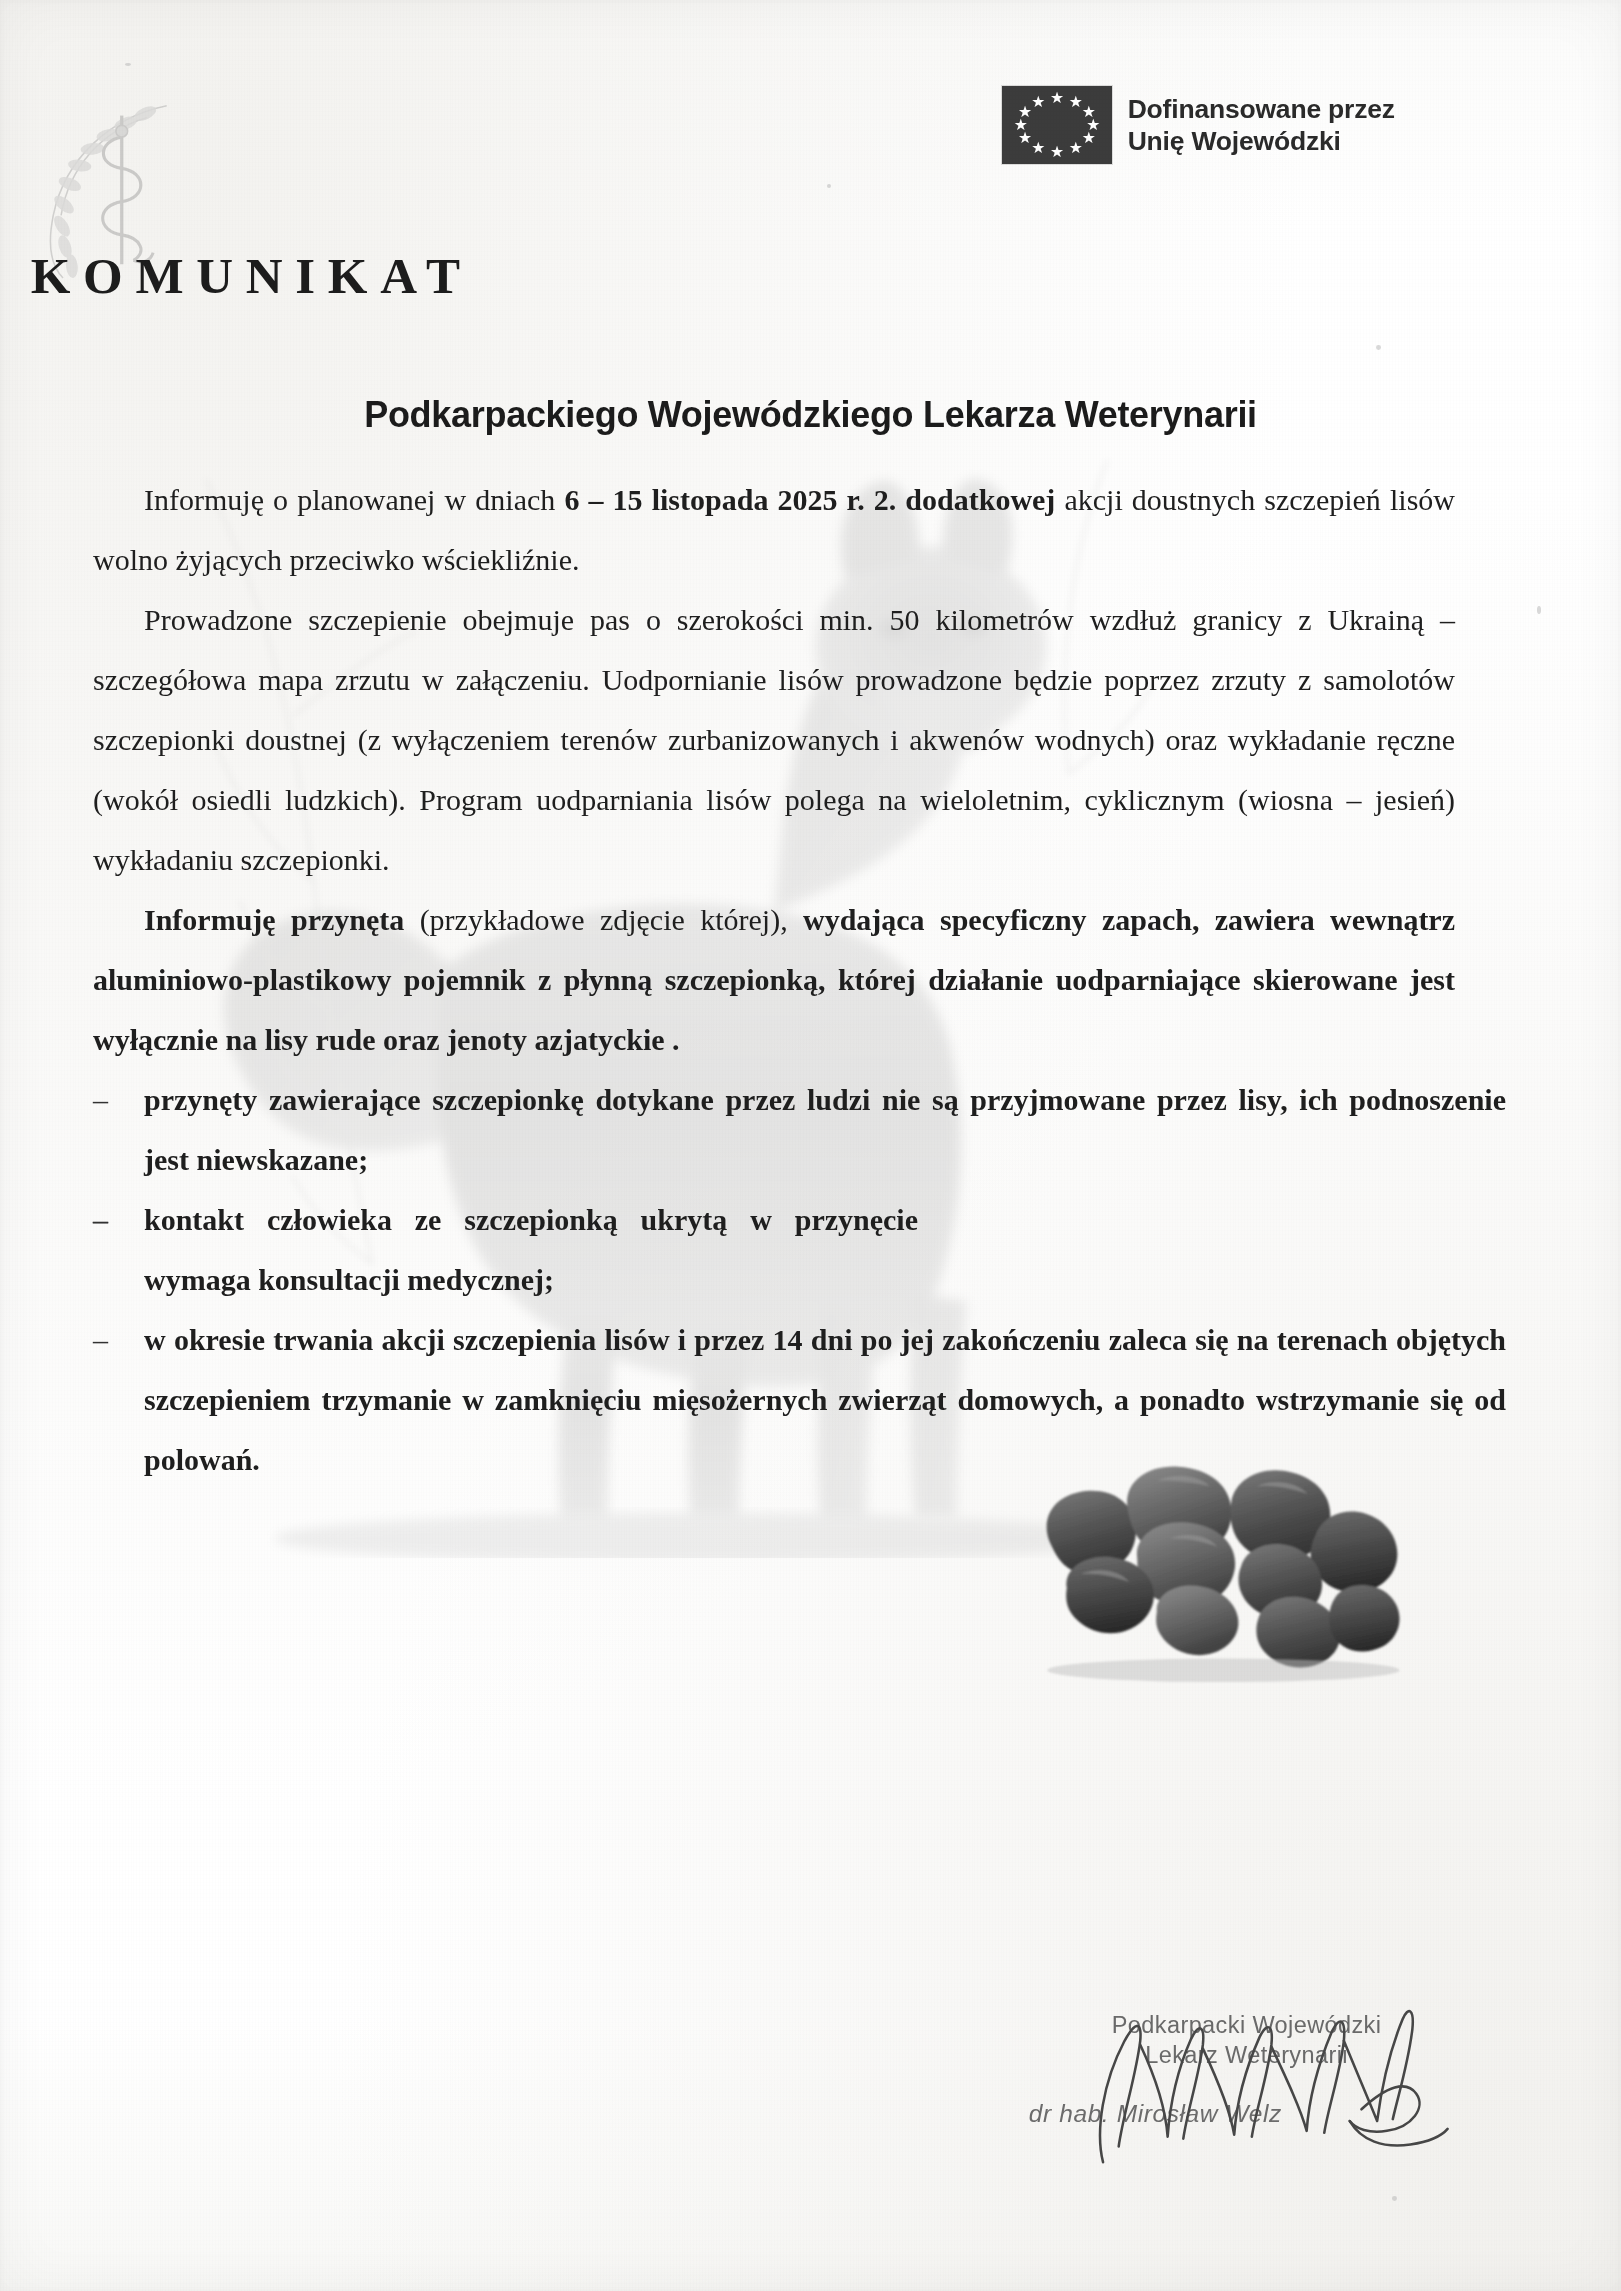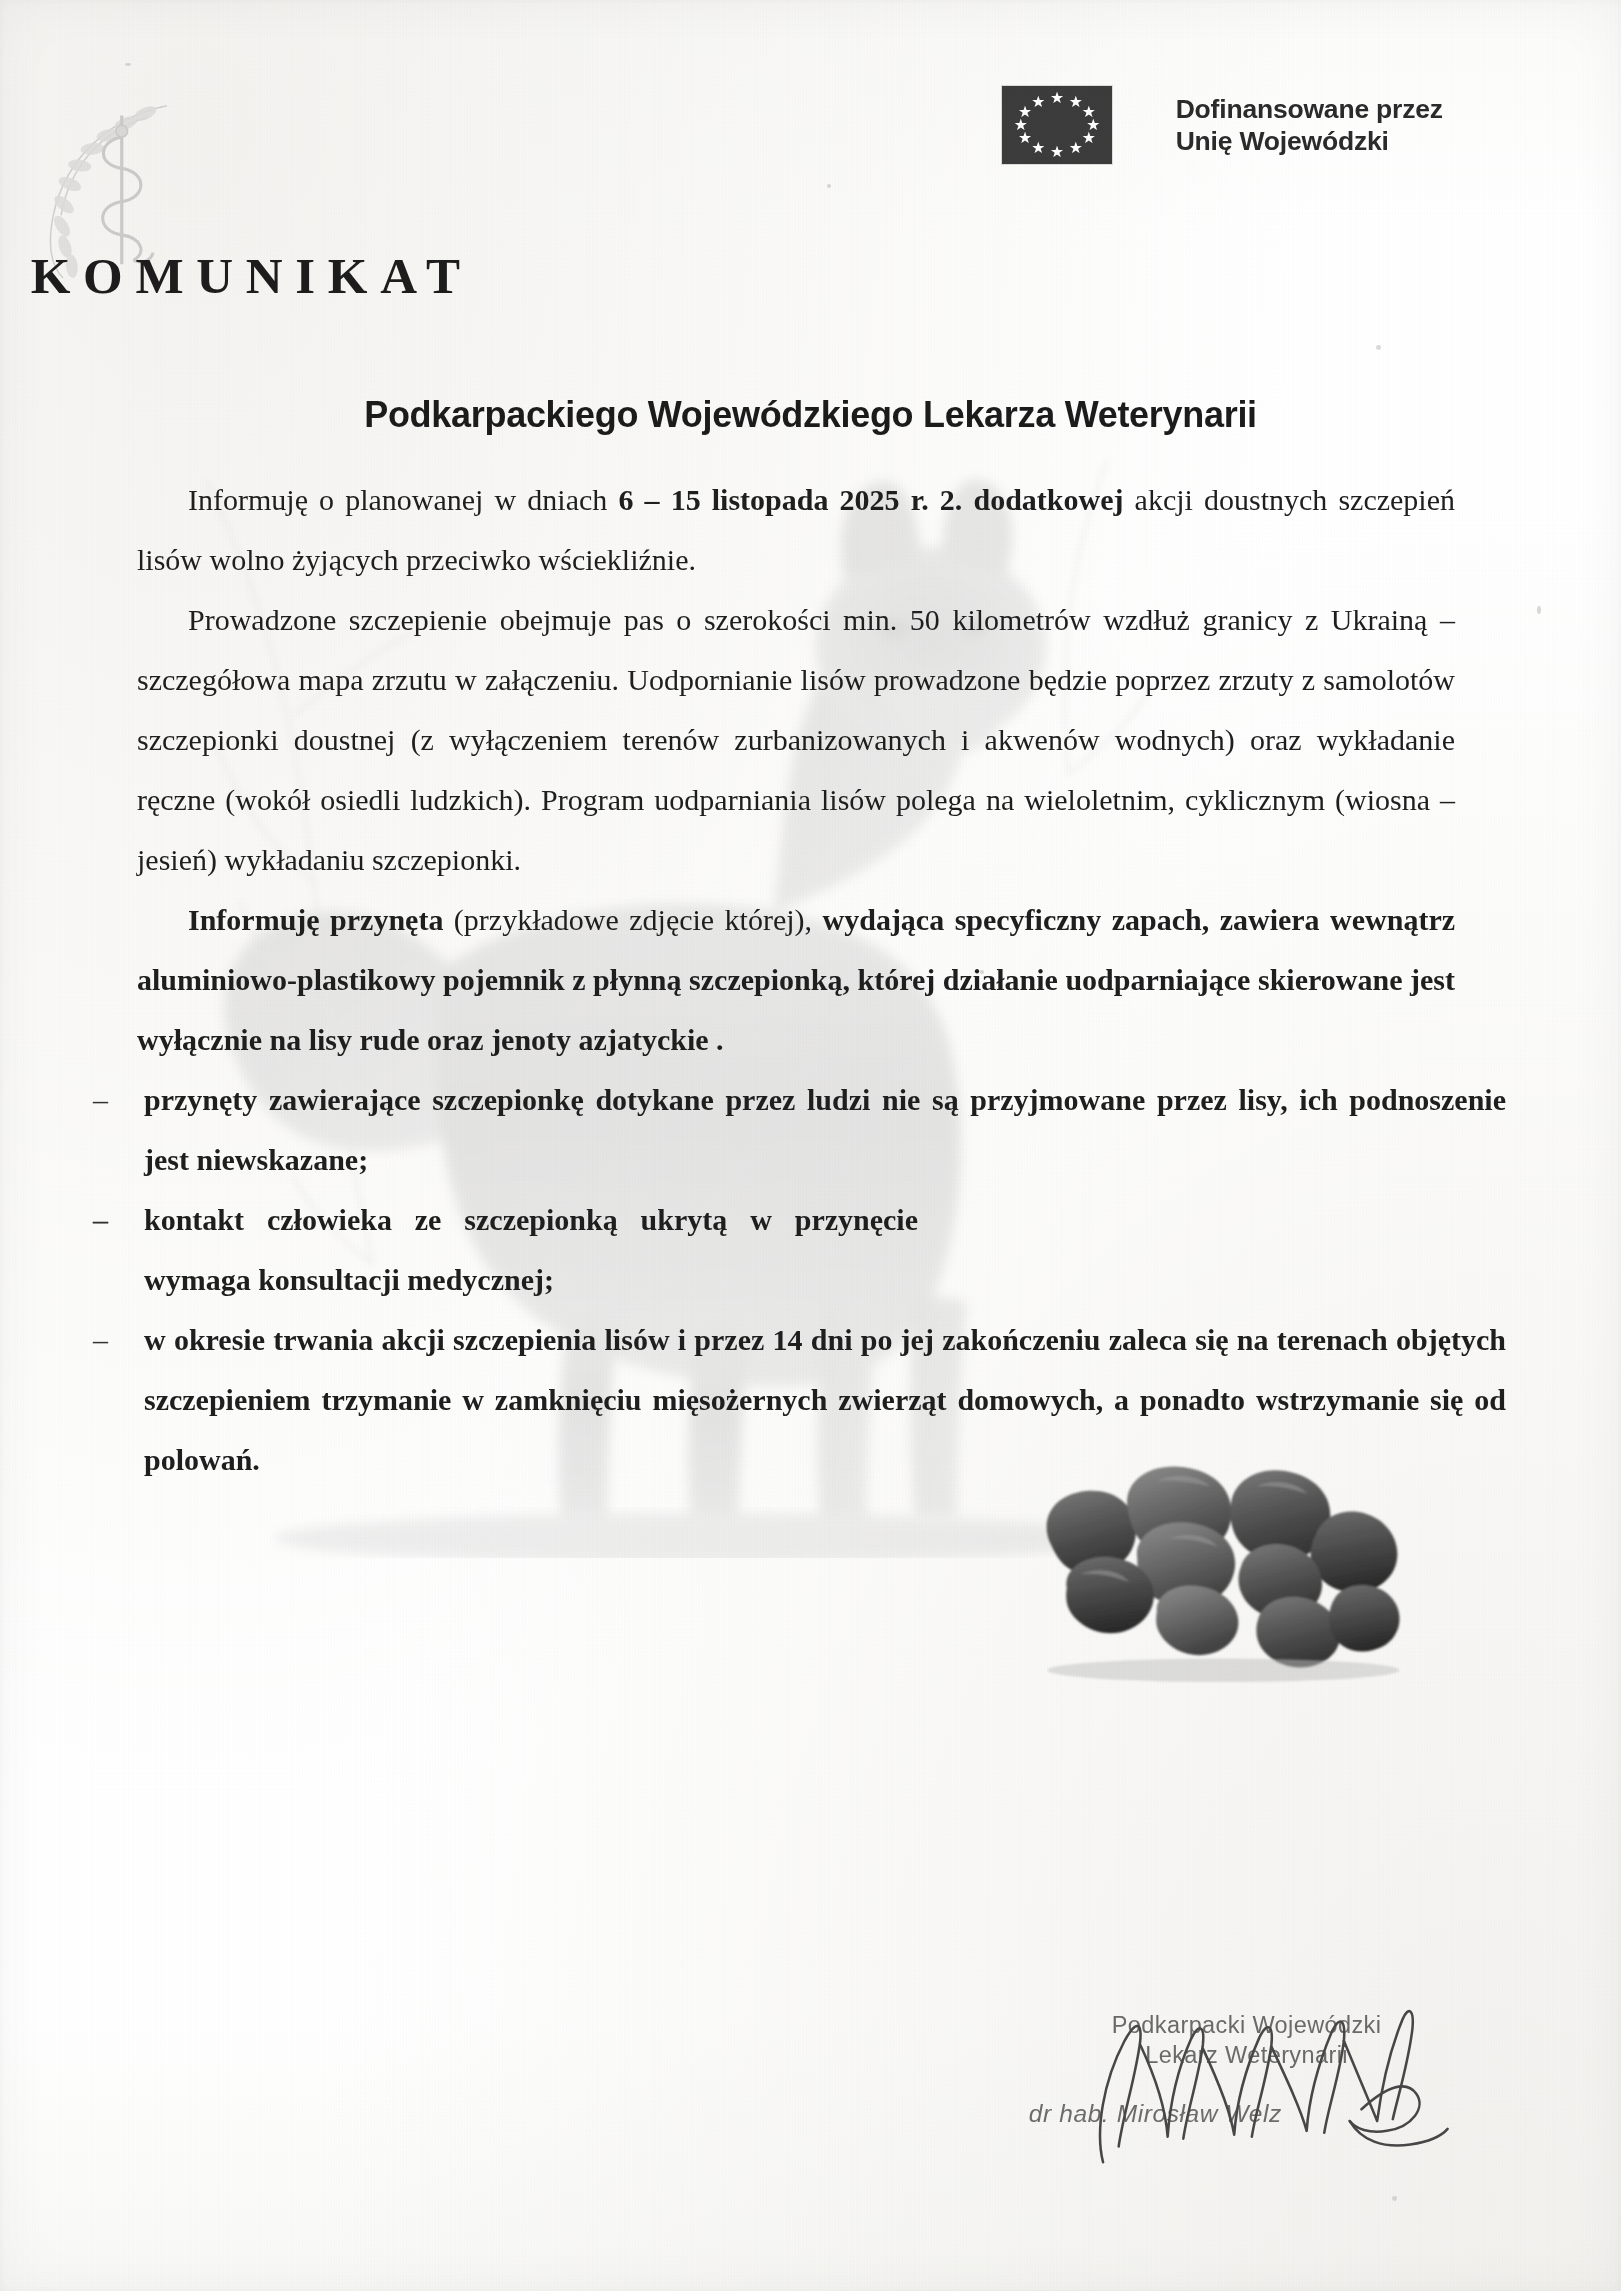--- a/index.html
+++ b/index.html
@@ -53,40 +53,40 @@
     width:110px;height:78px;background:#3c3c3c;position:relative;
     box-shadow:0 0 0 1px rgba(0,0,0,.12);
   }
   #eu-flag .star{
     position:absolute;color:#fff;font-size:15.7px;line-height:1;
     transform:translate(-50%,-50%);
   }
   #eu-text{
     font-family:"Liberation Sans", sans-serif;
     font-weight:bold;color:#2b2b2b;
-    font-size:26.5px;line-height:1.22;letter-spacing:-0.2px;margin-left:48px;
+    font-size:26.5px;line-height:1.22;letter-spacing:-0.2px;
   }
   h1#doc-title{
     margin:0;position:absolute;left:18px;top:247px;width:1621px;
     text-align:left;
     font-size:51px;font-weight:bold;letter-spacing:12.7px;
     color:#1d1d1d;text-indent:12.7px;
   }
   h2#doc-subtitle{
     margin:0;position:absolute;left:0;top:394px;width:1621px;
     text-align:center;
     font-family:"Liberation Sans", sans-serif;
     font-size:36px;font-weight:bold;color:#1c1c1c;letter-spacing:-0.3px;
   }
   #body-text{
     position:absolute;left:93px;top:470px;width:1362px;
     font-size:30px;line-height:60px;color:#1f1f1f;
   }
   .para{margin:0 0 0 0;text-align:justify;text-justify:inter-word;}
-  .para.indent{text-indent:51px;margin-left:44px;}
+  .para.indent{text-indent:51px;}
   .b{font-weight:bold;}
   
   ul#notice-list{
     list-style:none;margin:0;padding:0;
   }
   ul#notice-list li{
     position:relative;padding-left:51px;text-align:justify;
     margin-bottom:0;
   }
   ul#notice-list li .dash{

